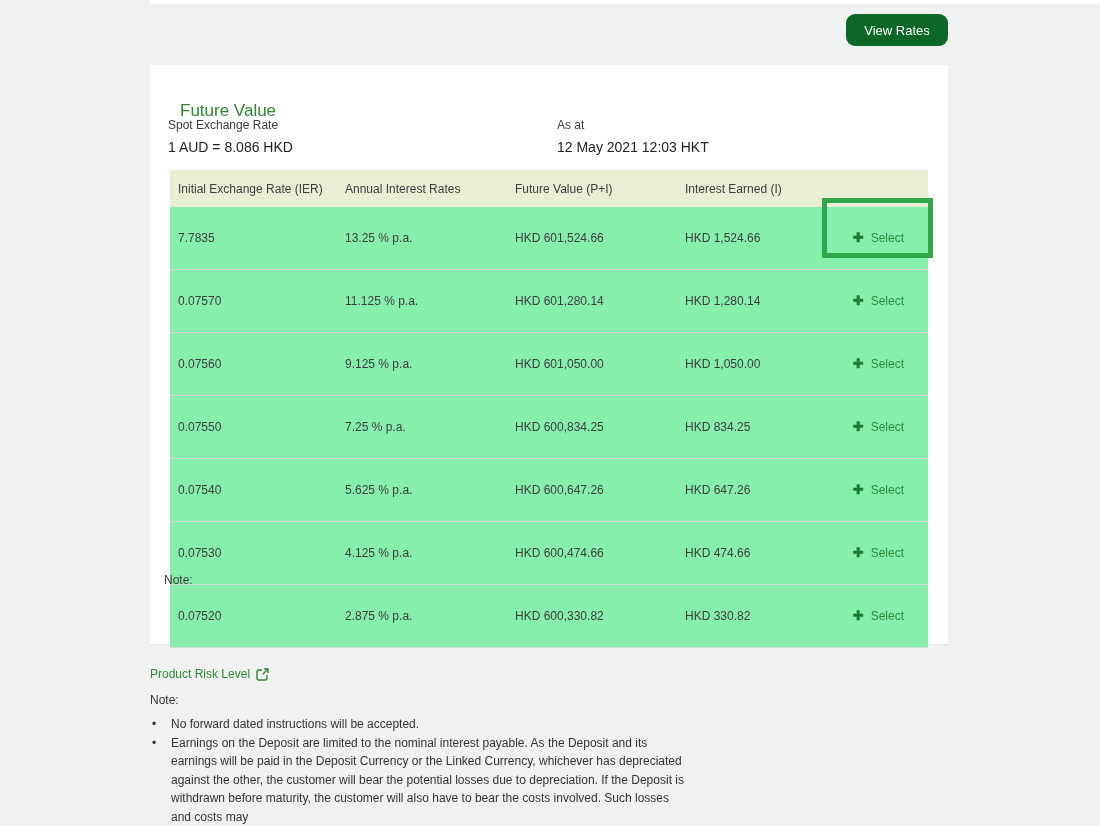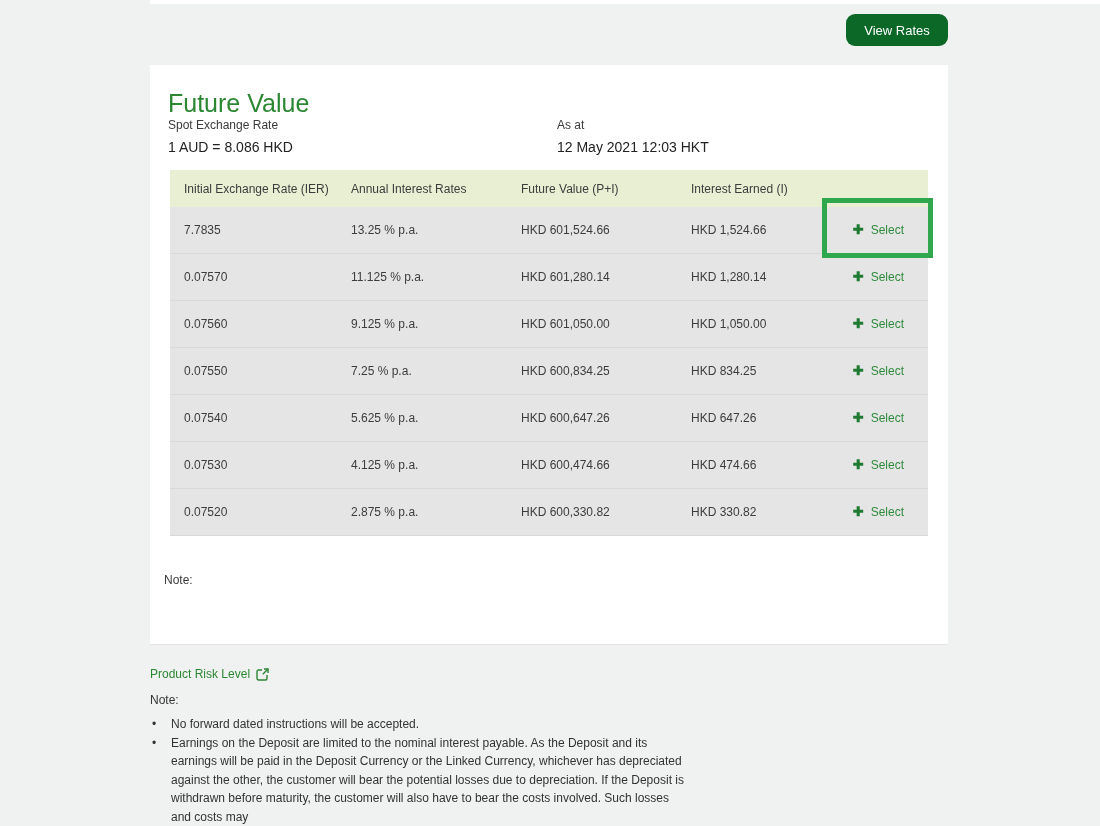--- a/index.html
+++ b/index.html
@@ -25,43 +25,43 @@
     font-size: 13px; cursor: pointer;
   }
   .card {
     position: absolute; left: 150px; top: 65px;
     width: 798px; height: 580px;
     background: #ffffff;
     border-bottom: 1px solid #e4e4e4;
   }
   .card-title {
     position: absolute; left: 18px; top: 24px;
-    margin: 0; font-size: 25px; font-weight: 400; color: #2c8733;
+    margin: 12px; font-size: 17px; font-weight: 400; color: #2c8733;
   }
   .meta-col { position: absolute; top: 53px; }
   .meta-col.spot { left: 18px; }
   .meta-col.asat { left: 407px; }
   .meta-label { font-size: 12px; color: #3a3a3a; }
   .meta-value { font-size: 14px; color: #222222; margin-top: 7px; }
   .fv-table {
     position: absolute; left: 20px; top: 105px; width: 758px;
   }
   .thead {
     display: flex; align-items: center;
     height: 37px; background: #e9efd3;
     font-size: 12px; color: #3c3c3c;
   }
   .trow {
     display: flex; align-items: center;
-    height: 47px;
+    height: 63px;
     border-bottom: 1px solid #d9d9d9;
     font-size: 12px; color: #3c3c3c;
-    background: #e5e5e5;
-  }
-  .cell { padding-left: 14px; }
+    background: #86efac;
+  }
+  .cell { padding-left: 8px; }
   .c1 { width: 167px; }
   .c2 { width: 170px; }
   .c3 { width: 170px; }
   .c4 { width: 175px; }
   .c5 { flex: 1; text-align: right; padding-right: 24px; padding-left: 0; }
   .select-link {
     display: inline-flex; align-items: center; gap: 7px;
     color: #2e8b3c; text-decoration: none; font-size: 12px;
     cursor: pointer;
   }

